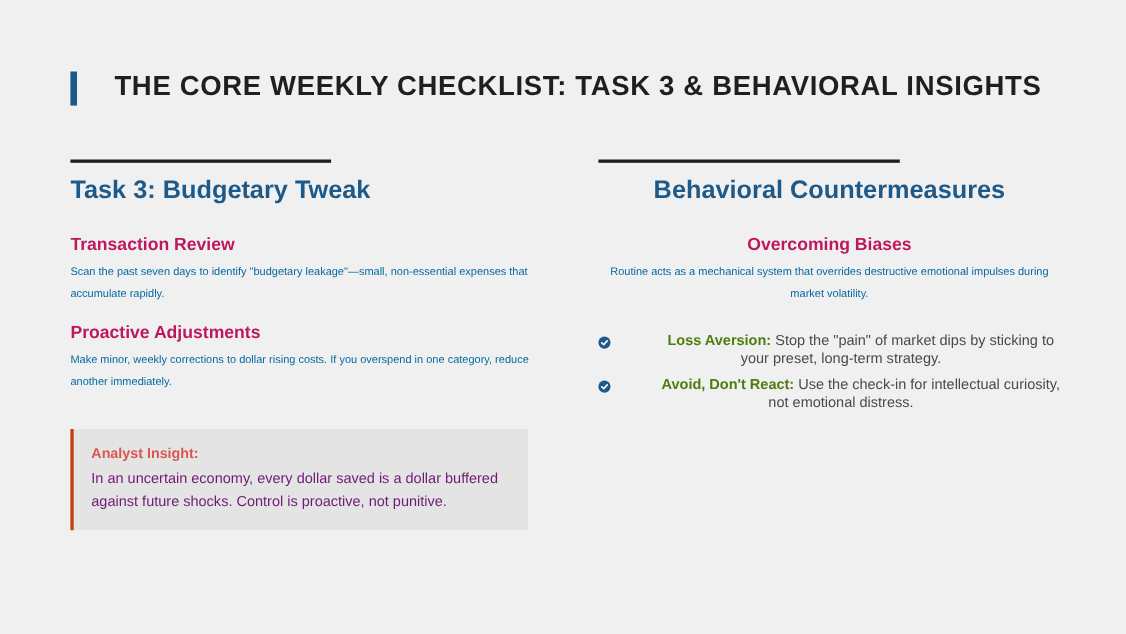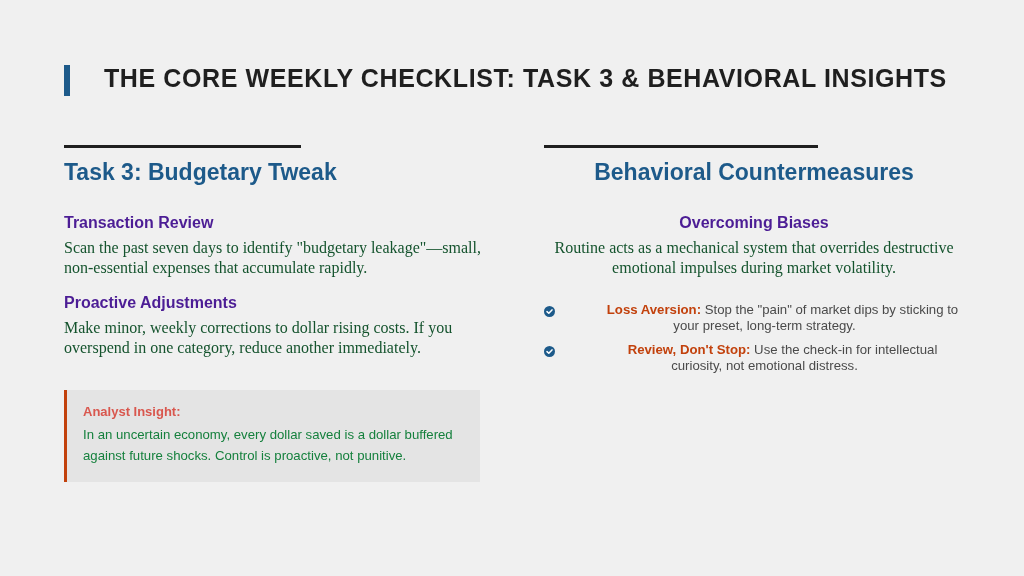--- a/index.html
+++ b/index.html
@@ -39,47 +39,46 @@
     .col-right .rule { width: 274px; }
     .section-heading {
       margin-top: 11px;
       font-size: 23px;
       font-weight: 700;
       color: #1d5a8a;
     }
     .sub-heading {
       font-size: 16px;
       font-weight: 700;
-      color: #4c1d95;
+      color: #be185d;
     }
     .body-text {
-      font-size: 16px;
+      font-size: 10px;
       line-height: 20px;
-      color: #14532d;
+      color: #0369a1;
       margin-top: 6px;
-      font-family: Liberation Serif, serif;
     }
     .block1 { margin-top: 28px; }
     .block2 { margin-top: 16px; }
     .insight {
       margin-top: 32px;
       width: 416px;
       background: #e4e4e4;
       border-left: 3px solid #c2410c;
       padding: 14px 20px 16px 16px;
     }
     .insight-label {
       font-size: 13px;
       font-weight: 700;
       color: #d9574e;
     }
     .insight-text {
       font-size: 13.2px;
       line-height: 21px;
-      color: #15803d;
+      color: #701a75;
       margin-top: 5px;
     }
     .bullets { margin-top: 24px; list-style: none; }
     .bullet {
       display: flex;
       align-items: flex-start;
       margin-bottom: 8px;
     }
     .check {
       flex: 0 0 11px;
@@ -89,21 +88,21 @@
       margin-top: 4px;
       margin-right: 10px;
       position: relative;
     }
     .check svg { position: absolute; left: 0; top: 0; }
     .bullet-text {
       font-size: 13.2px;
       line-height: 16px;
       color: #4a4a4a;
     }
-    .bullet-text b { color: #c2410c; font-weight: 700; margin-left: 36px; }
+    .bullet-text b { color: #4d7c0f; font-weight: 700; margin-left: 36px; }
   </style>
 </head>
 <body>
 
 <div class="title-bar"></div>
 <h1 class="page-title">THE CORE WEEKLY CHECKLIST: TASK 3 &amp; BEHAVIORAL INSIGHTS</h1>
 
 <section class="col col-left">
   <div class="rule"></div>
   <h2 class="section-heading">Task 3: Budgetary Tweak</h2>
@@ -141,16 +140,16 @@
           </svg>
       </span>
       <span class="bullet-text"><b>Loss Aversion:</b><span> Stop the "pain" of market dips by sticking to your preset, long-term strategy.</span></span>
     </li>
     <li class="bullet">
       <span class="check">
         <svg width="11" height="11" viewBox="0 0 11 11">
             <path d="M3 5.6 L4.8 7.3 L8 3.9" stroke="#fff" stroke-width="1.5" fill="none" stroke-linecap="round" stroke-linejoin="round"></path>
           </svg>
       </span>
-      <span class="bullet-text"><b>Review, Don't Stop:</b><span> Use the check-in for intellectual curiosity, not emotional distress.</span></span>
+      <span class="bullet-text"><b>Avoid, Don't React:</b><span> Use the check-in for intellectual curiosity, not emotional distress.</span></span>
     </li>
   </ul>
 </section>
 
 </body></html>

